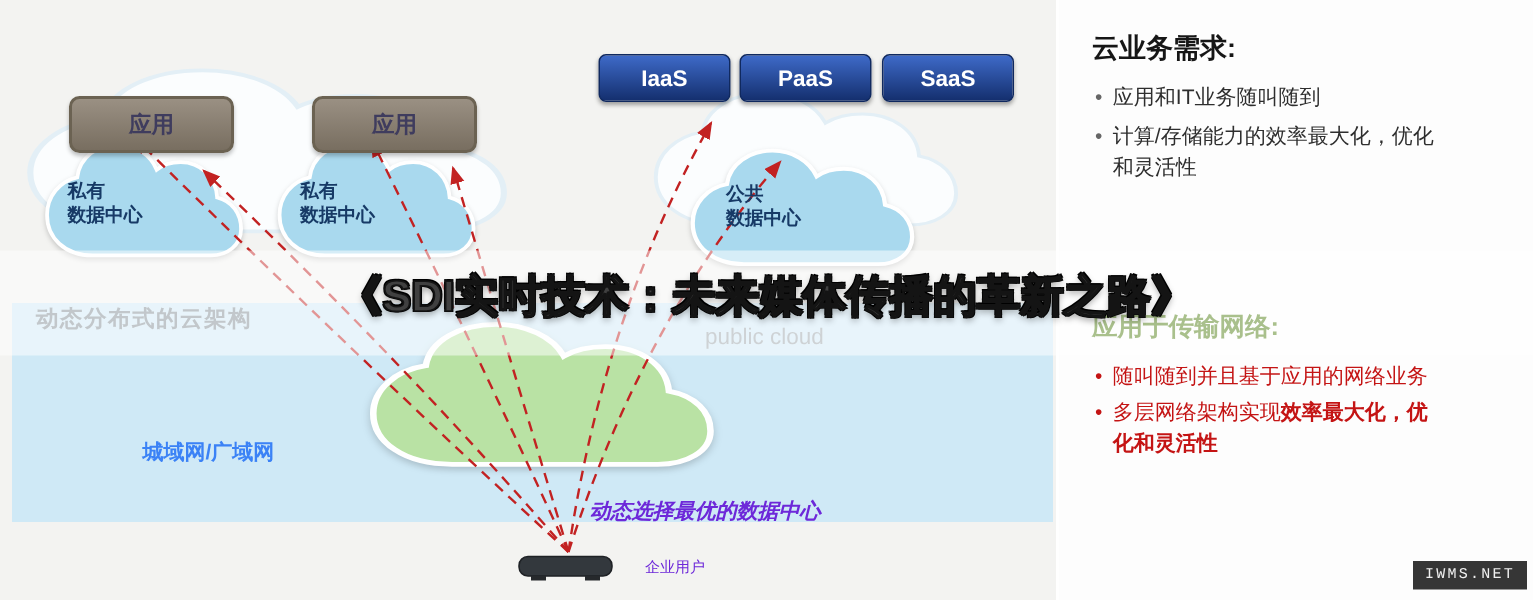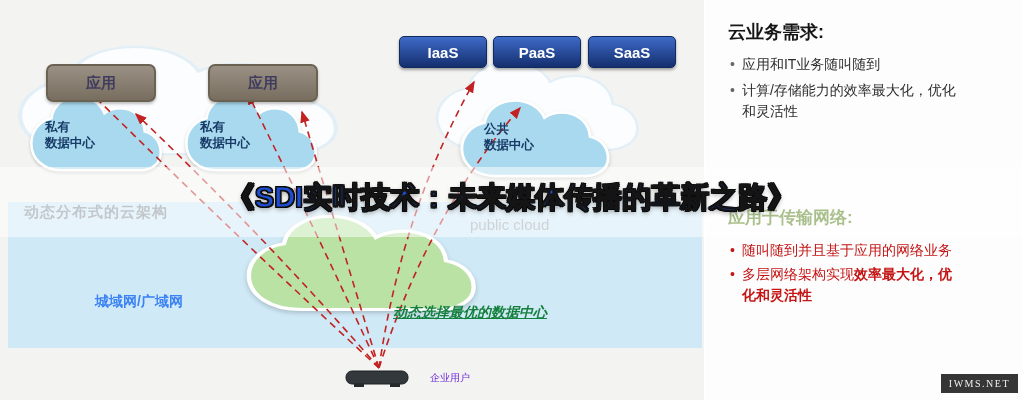--- a/index.html
+++ b/index.html
@@ -16,40 +16,40 @@
   .stack-box{position:absolute;width:86px;height:30px;z-index:2;
              background:linear-gradient(#3e6ac8,#142f6e);border:1px solid #10295f;border-radius:5px;
              display:flex;align-items:center;justify-content:center;
              font-size:15px;font-weight:bold;color:#fff;box-shadow:0 2px 3px rgba(0,0,0,0.35);}
   .cloud-label{position:absolute;width:100px;text-align:left;z-index:2;
                font-size:12.5px;font-weight:bold;color:#173a66;white-space:pre-line;line-height:1.3;}
   .caption{position:absolute;z-index:2;}
   .caption-arch{left:24px;top:203px;font-size:15px;font-weight:bold;color:#818b92;letter-spacing:1px;}
   .caption-public{left:470px;top:216px;font-size:15px;color:#9aa2a8;}
   .caption-wan{left:95px;top:293px;font-size:14px;font-weight:bold;color:#3b82f6;}
-  .caption-optimal{left:393px;top:304px;font-size:14px;font-weight:bold;font-style:italic;color:#15803d;text-decoration:underline;}
+  .caption-optimal{left:393px;top:332px;font-size:14px;font-weight:bold;font-style:italic;color:#6d28d9;}
   .caption-enterprise{left:430px;top:371px;font-size:10px;color:#6d28d9;}
 
   .panel{position:absolute;left:706px;top:0;width:316px;height:400px;background:#fdfdfd;z-index:2;}
   .panel-title{position:absolute;left:22px;font-weight:bold;color:#161616;font-size:18px;}
   .panel-title.red{color:#4d7c0f;font-size:17px;}
   .p-item{position:absolute;display:flex;gap:7px;font-size:14px;color:#2e2e2e;line-height:1.5;}
   .p-item .bullet{color:#666;flex:0 0 auto;}
   .p-item .txt{width:222px;}
   .p-item.red, .p-item.red .bullet{color:#c41414;}
   .bold-part{font-weight:bold;}
 
   .wash{position:absolute;left:0;top:167px;width:100%;height:70px;
         background:rgba(255,255,255,0.52);z-index:5;pointer-events:none;}
   .banner{position:absolute;left:0;top:178px;width:100%;text-align:center;z-index:6;
-          font-size:29px;font-weight:bold;color:#1d4ed8;-webkit-text-stroke:1.1px #141414;
+          font-size:29px;font-weight:bold;color:#404040;-webkit-text-stroke:1.1px #141414;
           text-shadow:-1px -1px 0 #000,1px -1px 0 #000,-1px 1px 0 #000,1px 1px 0 #000,0 2px 5px rgba(0,0,0,0.45);}
   .watermark{position:absolute;right:4px;bottom:7px;z-index:7;background:rgba(10,10,10,0.82);
              color:#f0f0f0;font-size:10px;letter-spacing:1.5px;padding:4px 8px;
-             font-family:Liberation Serif, serif;}
+             font-family:Liberation Mono, monospace;}
 </style>
 </head>
 <body>
 
 <div class="stage">
   <div class="diagram-bg"></div>
 
   <svg class="layer-svg" width="1022" height="400" viewBox="0 0 1022 400">
     <defs>
       <path id="cloudShape" d="M40,92 C18,92 4,78 4,60 C4,45 14,33 28,30 C30,14 44,4 60,4 C74,4 86,12 91,24 C96,20 103,18 110,18 C126,18 138,30 139,46 C151,49 158,59 158,71 C158,84 147,92 134,92 Z"></path>

